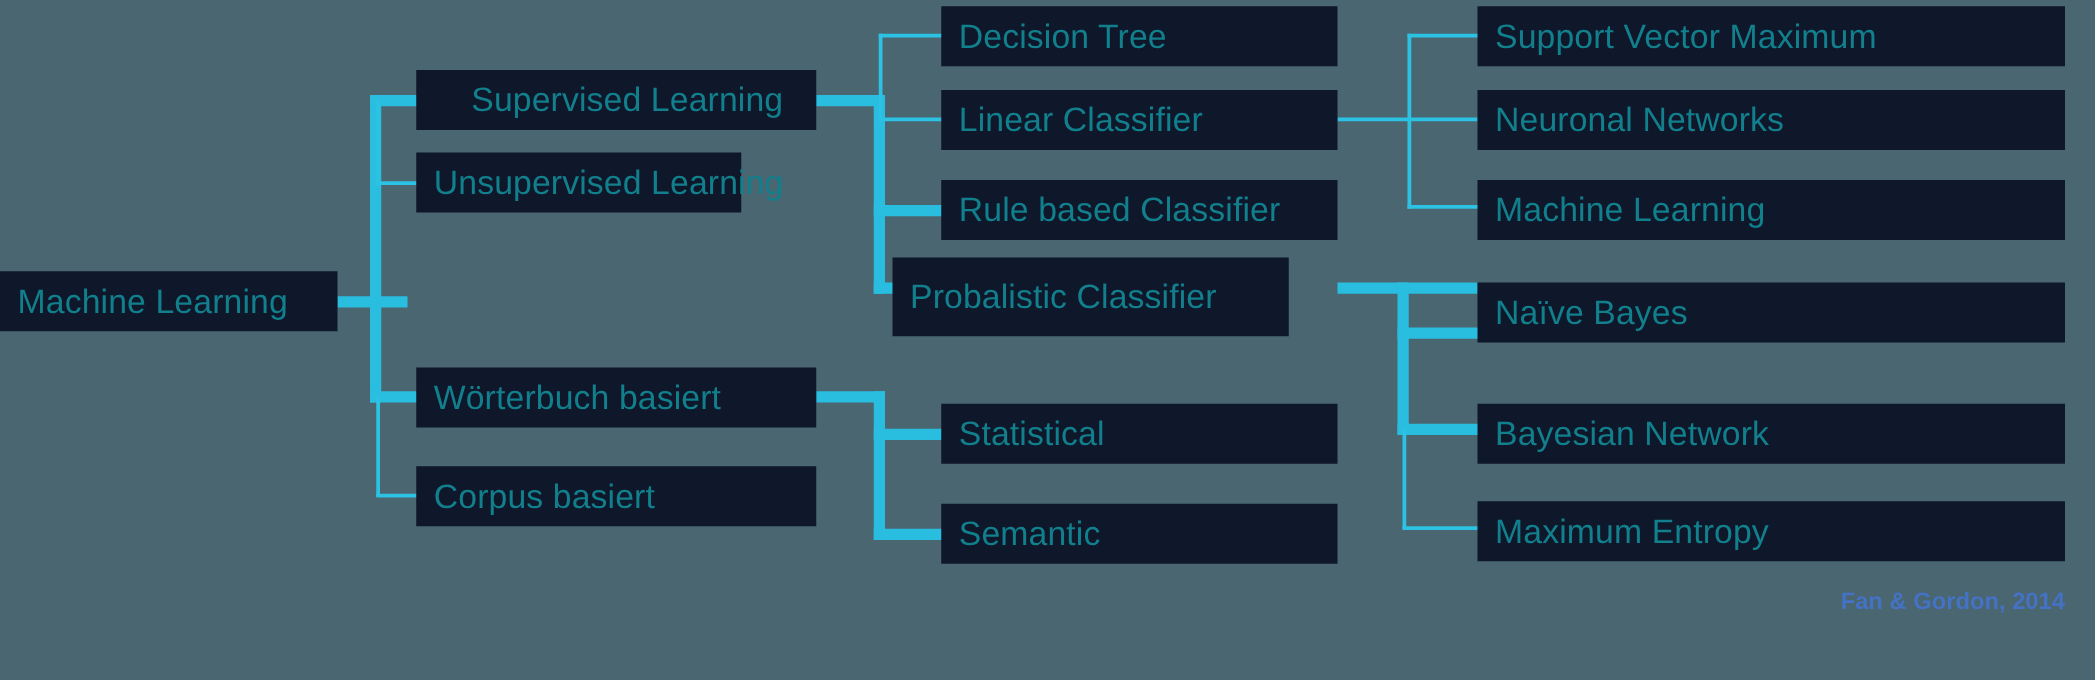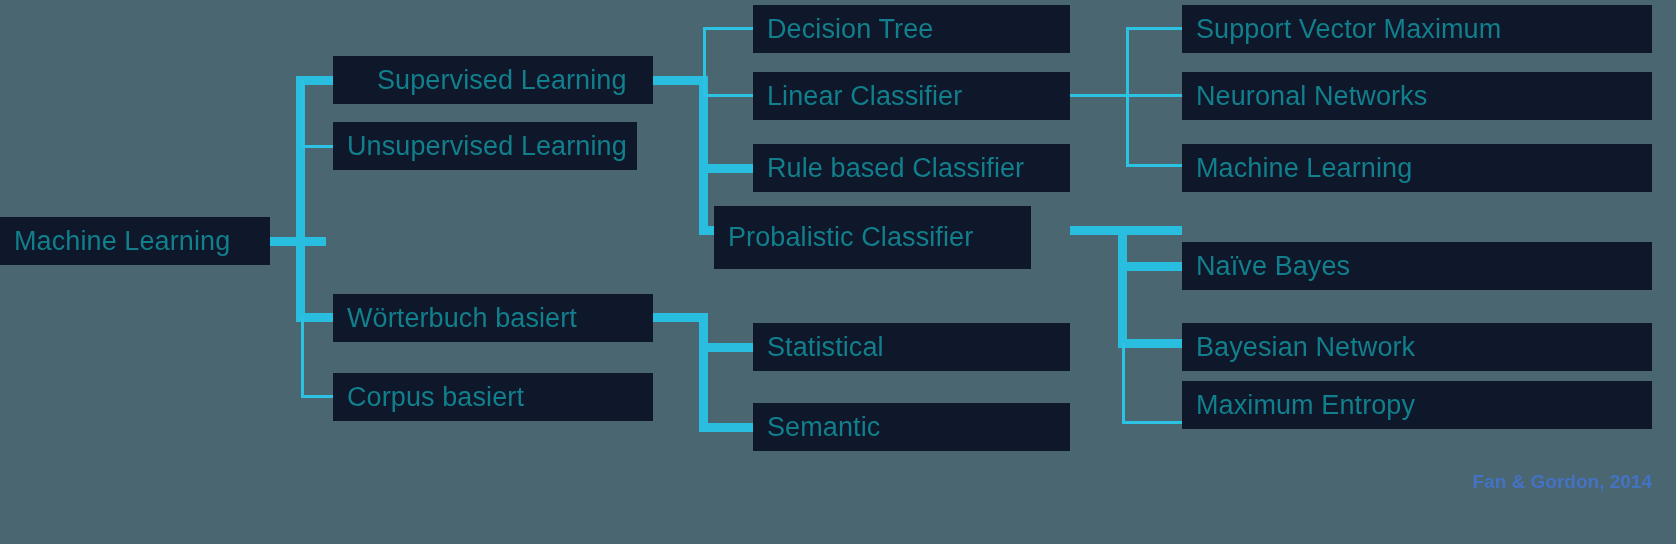--- a/index.html
+++ b/index.html
@@ -105,33 +105,33 @@
   <div class="conn" style="left:1118px; top:262px; width:66px; height:9px;"></div>
 
   <div class="conn" style="left:1118px; top:339px; width:66px; height:9px;"></div>
 
   <div class="conn thin" style="left:1122px; top:343px; width:3px; height:80px;"></div>
   <div class="conn thin" style="left:1122px; top:421px; width:62px; height:3px;"></div>
 
   <div class="node" style="left:0px; top:217px; width:270px; height:48px;">Machine Learning</div>
 
   <div class="node" style="left:333px; top:56px; width:320px; height:48px;padding-left:44px;">Supervised Learning</div>
-  <div class="node" style="left:333px; top:122px; width:304px; height:48px;">Unsupervised Learning</div>
+  <div class="node" style="left:333px; top:122px; width:260px; height:48px;">Unsupervised Learning</div>
   <div class="node" style="left:333px; top:294px; width:320px; height:48px;">Wörterbuch basiert</div>
   <div class="node" style="left:333px; top:373px; width:320px; height:48px;">Corpus basiert</div>
 
   <div class="node" style="left:753px; top:5px; width:317px; height:48px;">Decision Tree</div>
   <div class="node" style="left:753px; top:72px; width:317px; height:48px;">Linear Classifier</div>
   <div class="node" style="left:753px; top:144px; width:317px; height:48px;">Rule based Classifier</div>
   <div class="node" style="left:714px; top:206px; width:317px; height:63px;">Probalistic Classifier</div>
   <div class="node" style="left:753px; top:323px; width:317px; height:48px;">Statistical</div>
   <div class="node" style="left:753px; top:403px; width:317px; height:48px;">Semantic</div>
 
   <div class="node" style="left:1182px; top:5px; width:470px; height:48px;">Support Vector Maximum</div>
   <div class="node" style="left:1182px; top:72px; width:470px; height:48px;">Neuronal Networks</div>
   <div class="node" style="left:1182px; top:144px; width:470px; height:48px;">Machine Learning</div>
-  <div class="node" style="left:1182px; top:242px; width:470px; height:48px;">Naïve Bayes</div>
+  <div class="node" style="left:1182px; top:226px; width:470px; height:48px;">Naïve Bayes</div>
   <div class="node" style="left:1182px; top:323px; width:470px; height:48px;">Bayesian Network</div>
-  <div class="node" style="left:1182px; top:381px; width:470px; height:48px;">Maximum Entropy</div>
+  <div class="node" style="left:1182px; top:401px; width:470px; height:48px;">Maximum Entropy</div>
 
   <div class="credit" style="right:24px; top:471px;text-align:center;">Fan &amp; Gordon, 2014</div>
 
 </div>
 
 </body></html>

